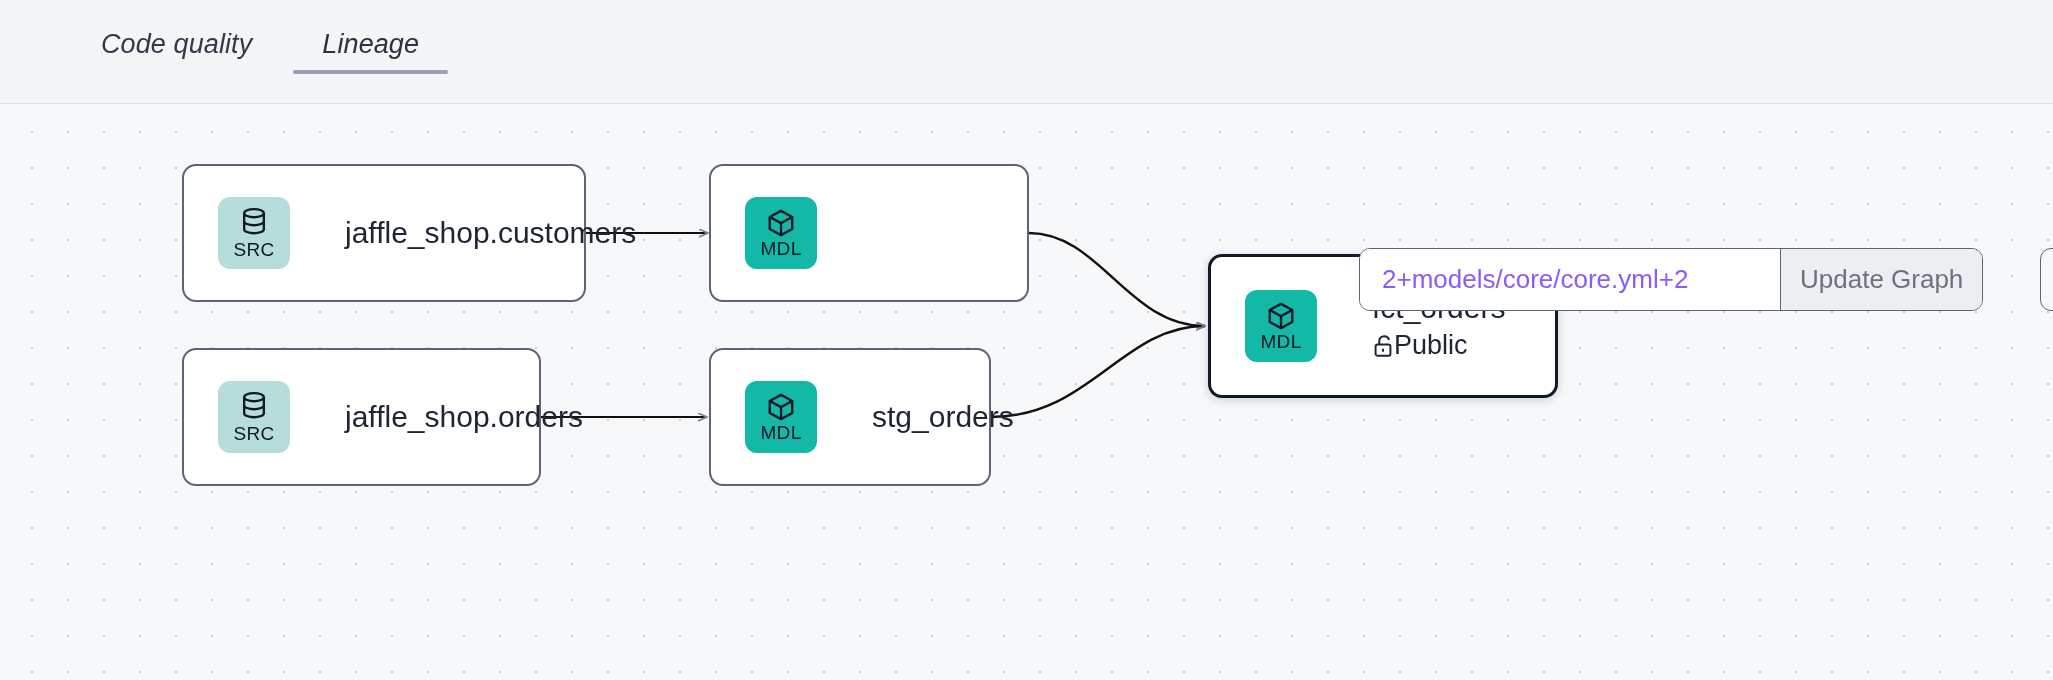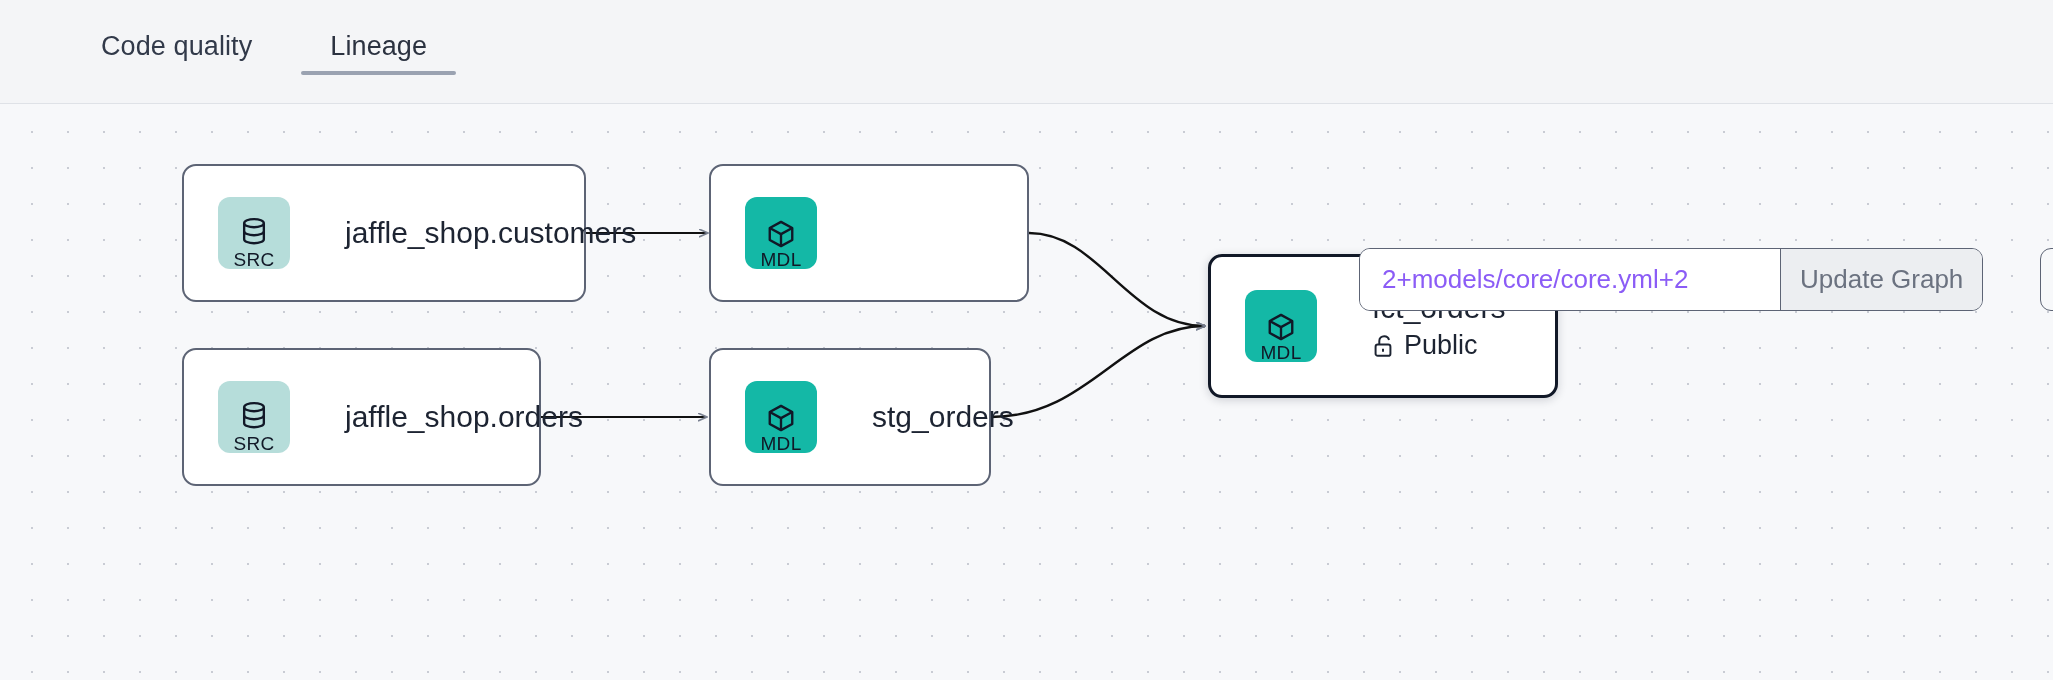--- a/index.html
+++ b/index.html
@@ -53,24 +53,25 @@
     line-height: 1;
     display: flex;
     align-items: center;
     justify-content: center;
     cursor: pointer;
     letter-spacing: .1px;
   }
 
   .tabs {
     display: flex;
-    align-items: flex-end;
+    align-items: center;
     height: 103px;
     padding-left: 66px;
-    gap: 8px;
+    gap: 0;
+    font-style: italic;
   }
 
   .tab {
     position: relative;
     height: 100px;
     display: flex;
     align-items: center;
     padding: 0 35px;
     font-size: 27px;
     color: #323a4a;
@@ -132,21 +133,21 @@
     box-shadow: 0 2px 10px rgba(17,24,39,.18);
   }
 
   .badge {
     width: 72px;
     height: 72px;
     border-radius: 12px;
     display: flex;
     flex-direction: column;
     align-items: center;
-    justify-content: flex-end;
+    justify-content: center;
     gap: 1px;
     flex: 0 0 auto;
   }
 
   .badge.src { background: #b6ddda; }
   .badge.mdl { background: #14b8a6; }
 
   .badge svg { display: block; }
 
   .badge-text {
@@ -168,21 +169,20 @@
   .node-title {
     font-size: 30px;
     color: #1d2432;
     line-height: 1.12;
     white-space: nowrap;
   }
 
   .node-meta {
     display: flex;
     align-items: center;
-    gap: 10px;
     font-size: 27px;
     color: #1d2432;
     line-height: 1.1;
   }
 
   .node-meta svg { display: block; flex: 0 0 auto; }
 
   
   .selector-group {
     position: absolute;

